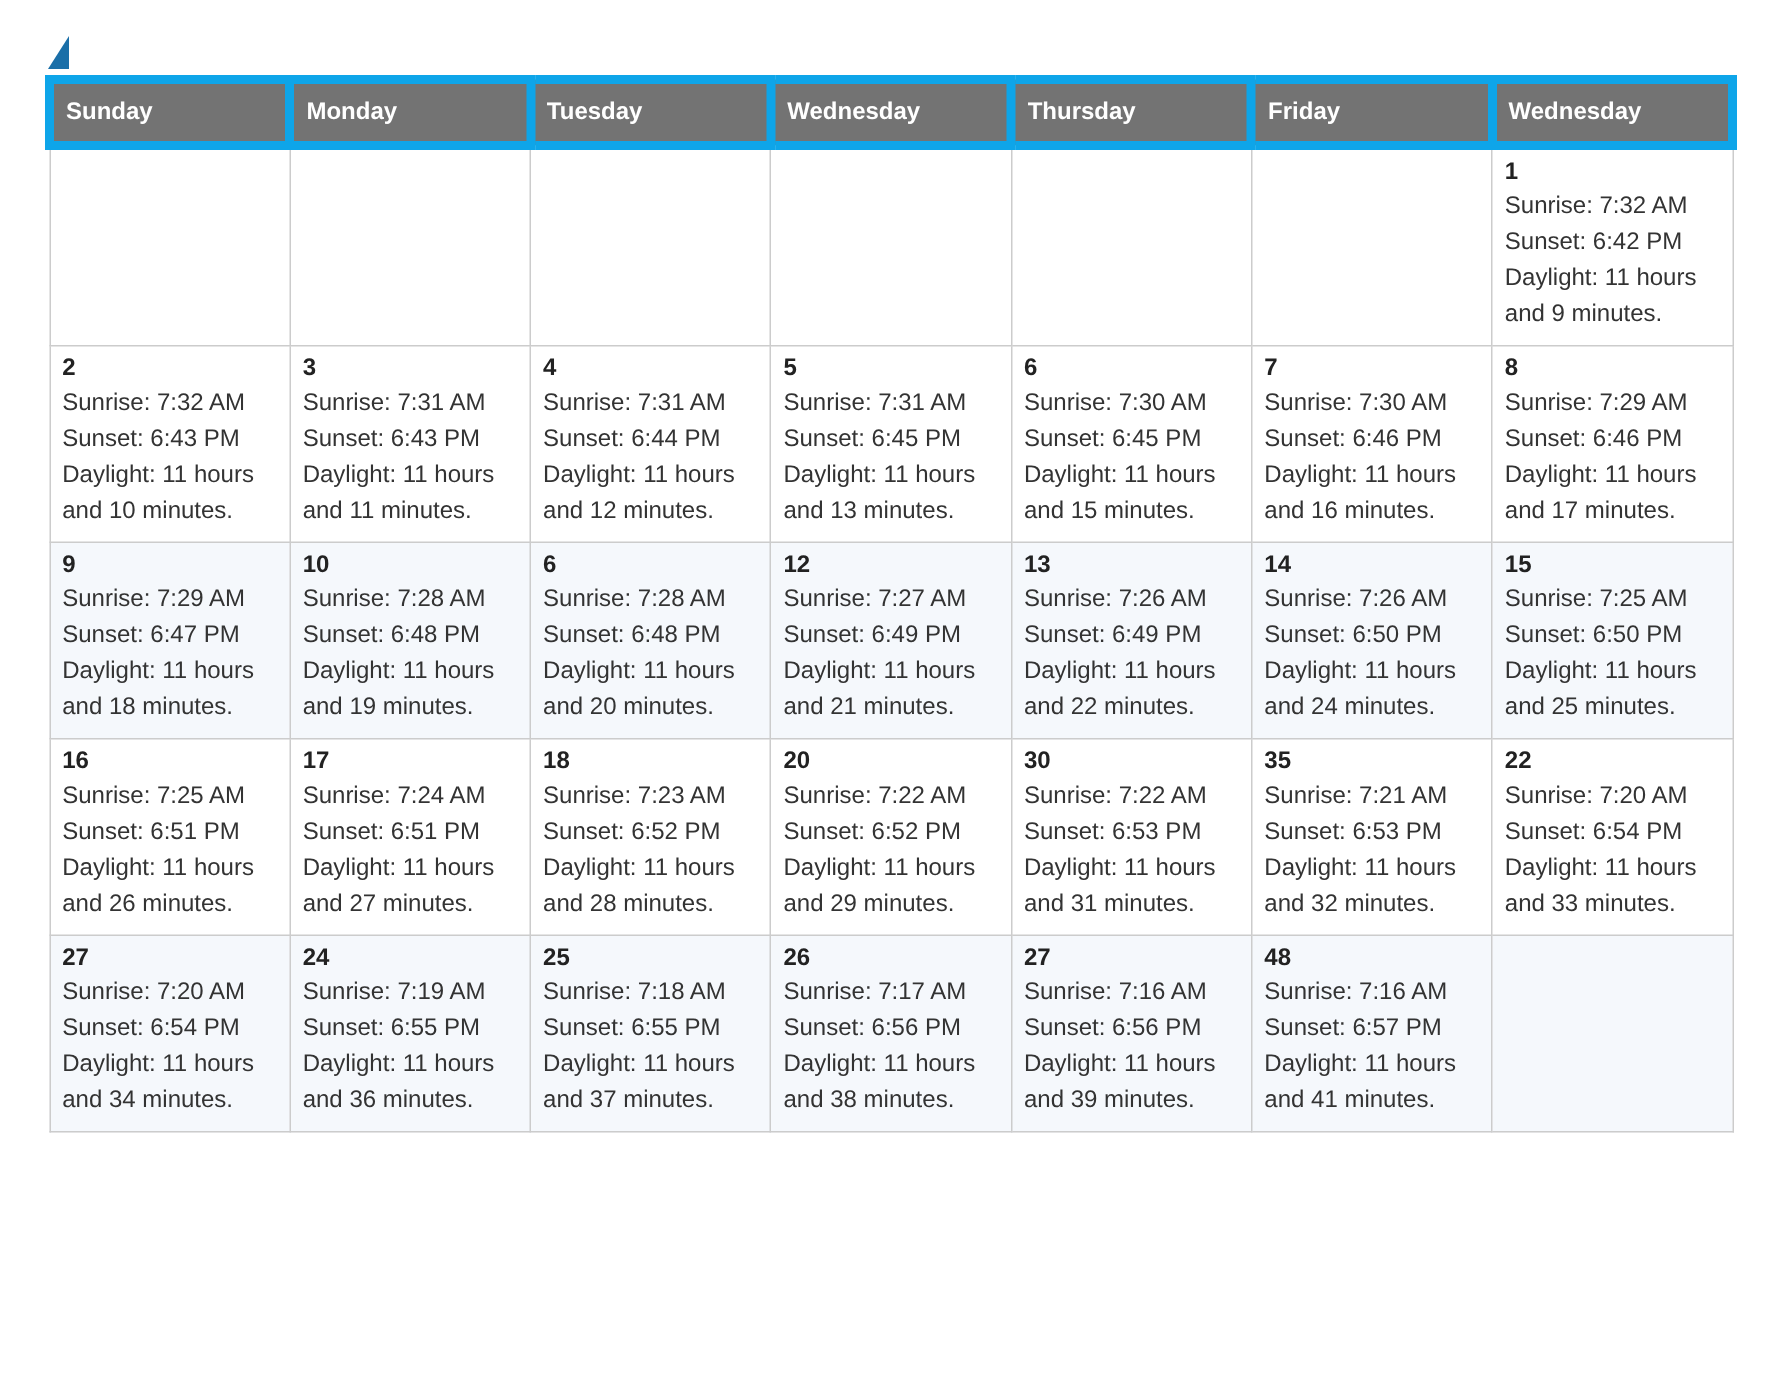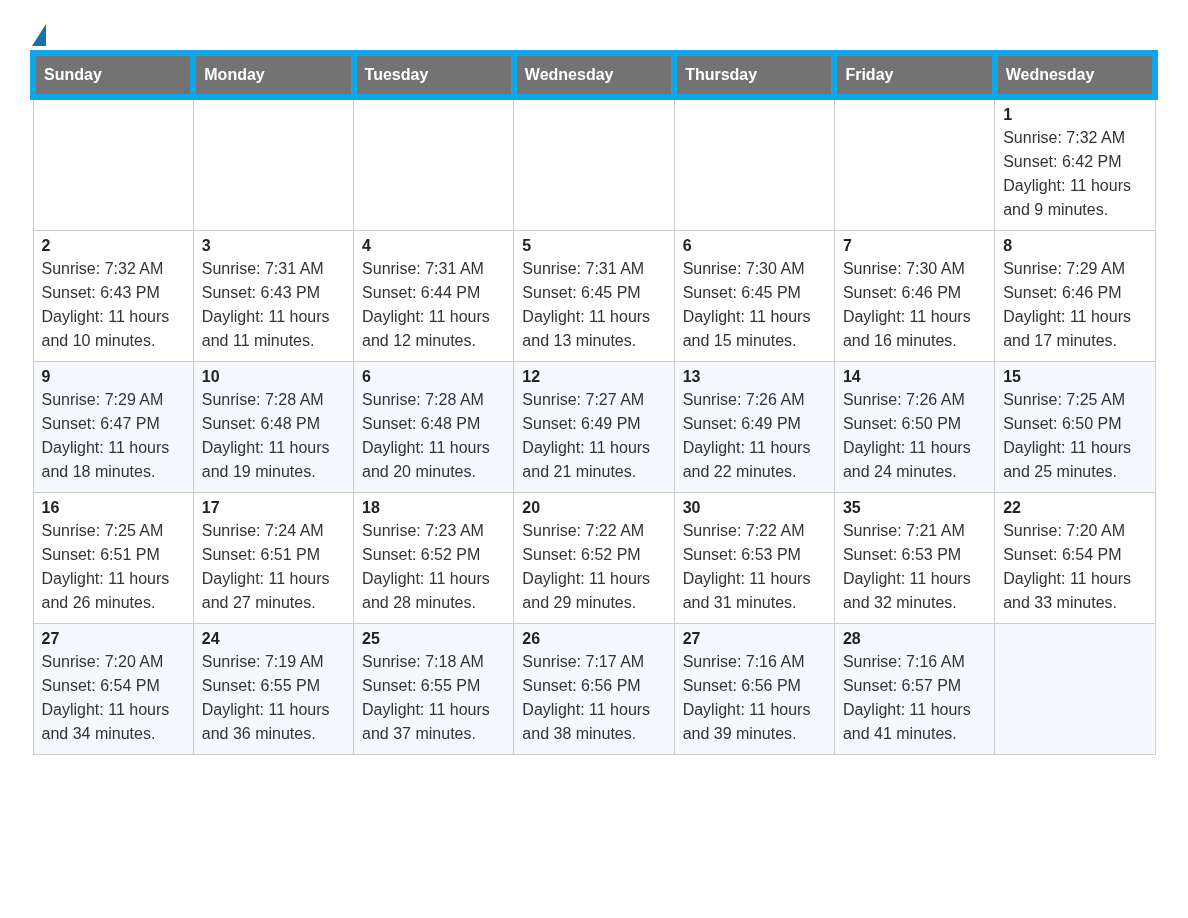--- a/index.html
+++ b/index.html
@@ -260,19 +260,19 @@
         </td>
         <td>
           <span class="day-number">26</span>
           <div class="day-info">Sunrise: 7:17 AM<br>Sunset: 6:56 PM<br>Daylight: 11 hours and 38 minutes.</div>
         </td>
         <td>
           <span class="day-number">27</span>
           <div class="day-info">Sunrise: 7:16 AM<br>Sunset: 6:56 PM<br>Daylight: 11 hours and 39 minutes.</div>
         </td>
         <td>
-          <span class="day-number">28</span>
+          <span class="day-number">48</span>
           <div class="day-info">Sunrise: 7:16 AM<br>Sunset: 6:57 PM<br>Daylight: 11 hours and 41 minutes.</div>
         </td>
         <td></td>
       </tr>
     </tbody>
 </table>
 
 </body></html>

